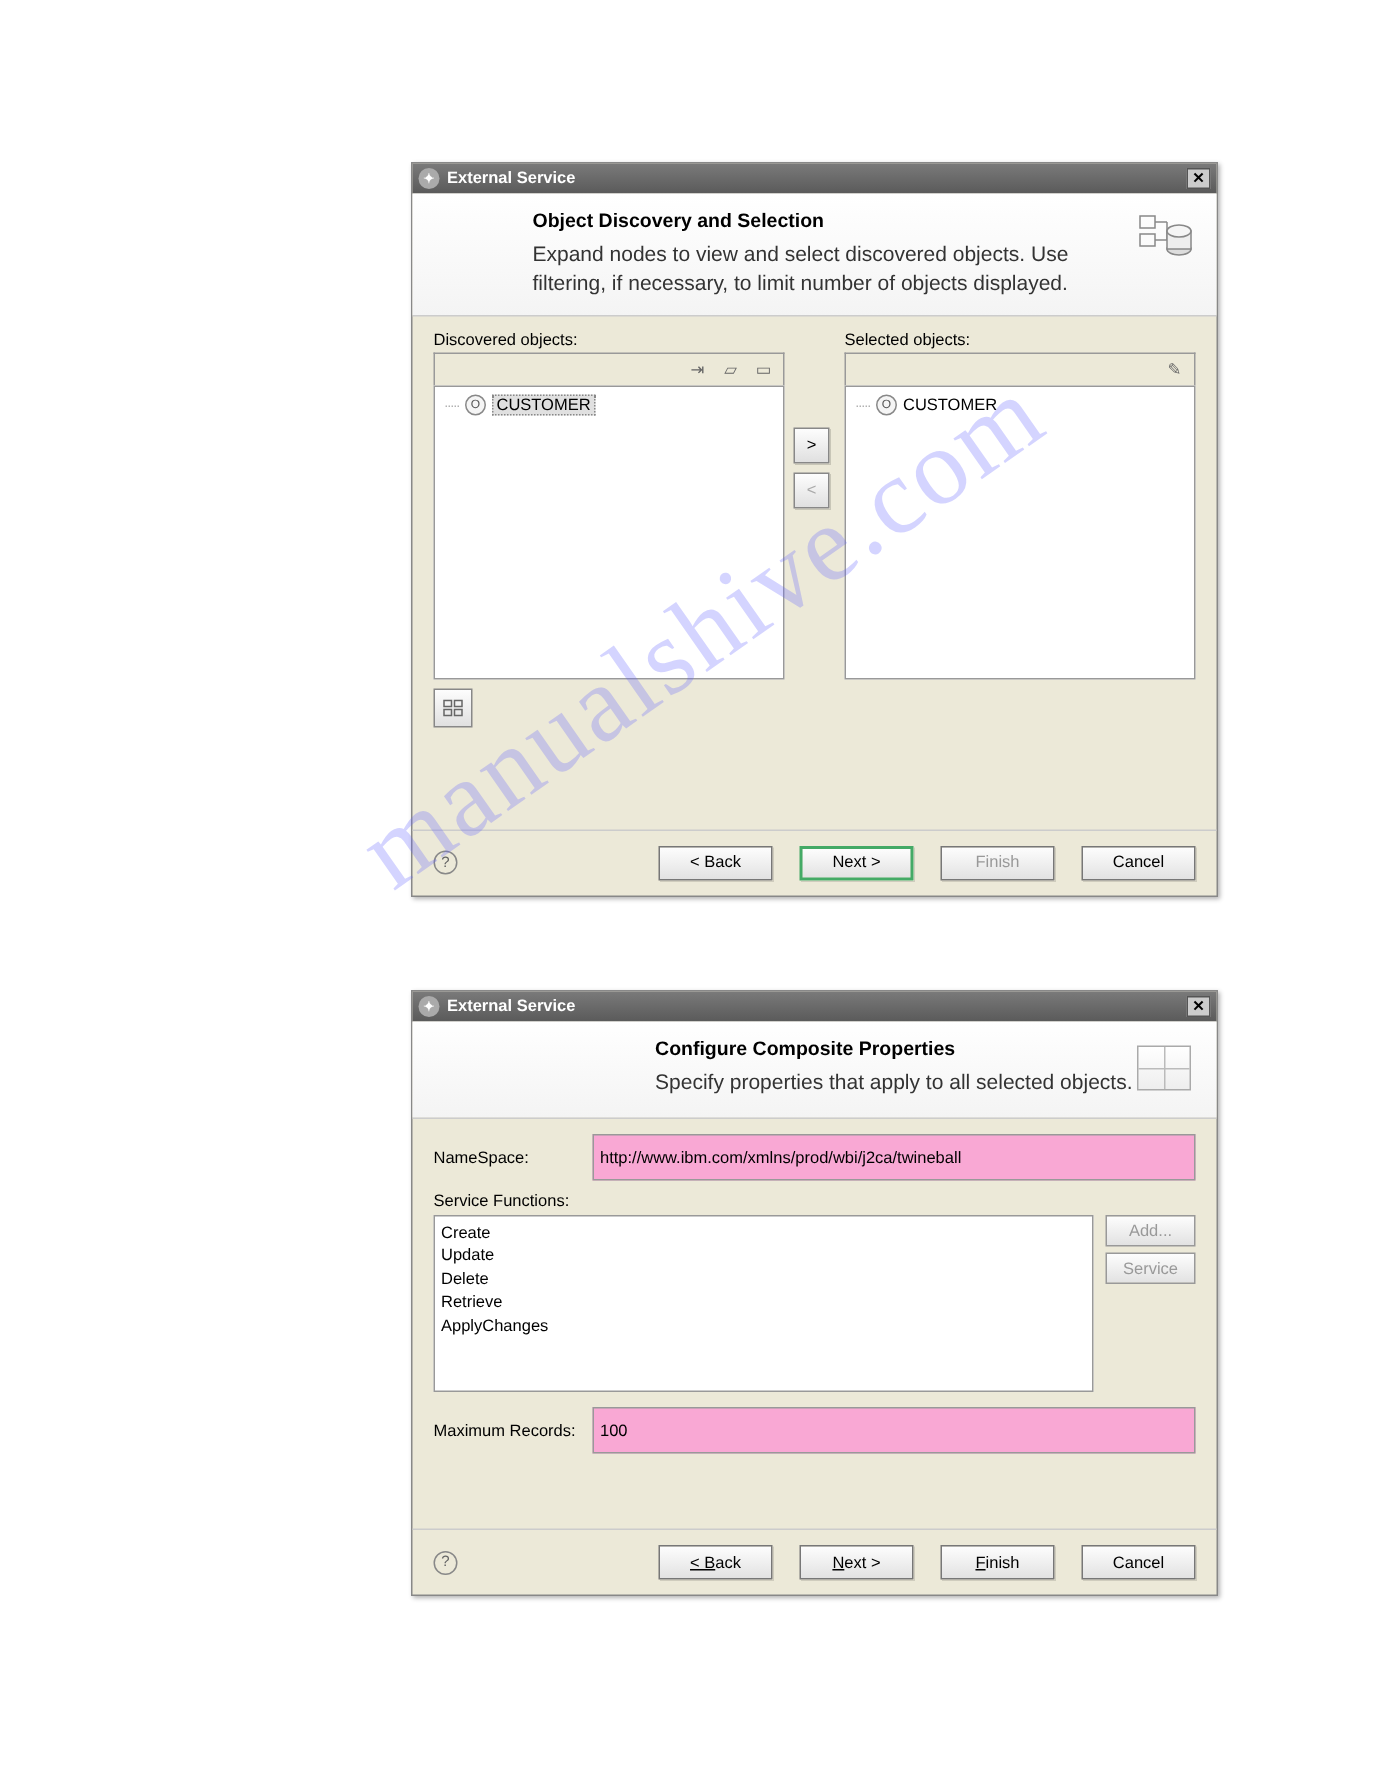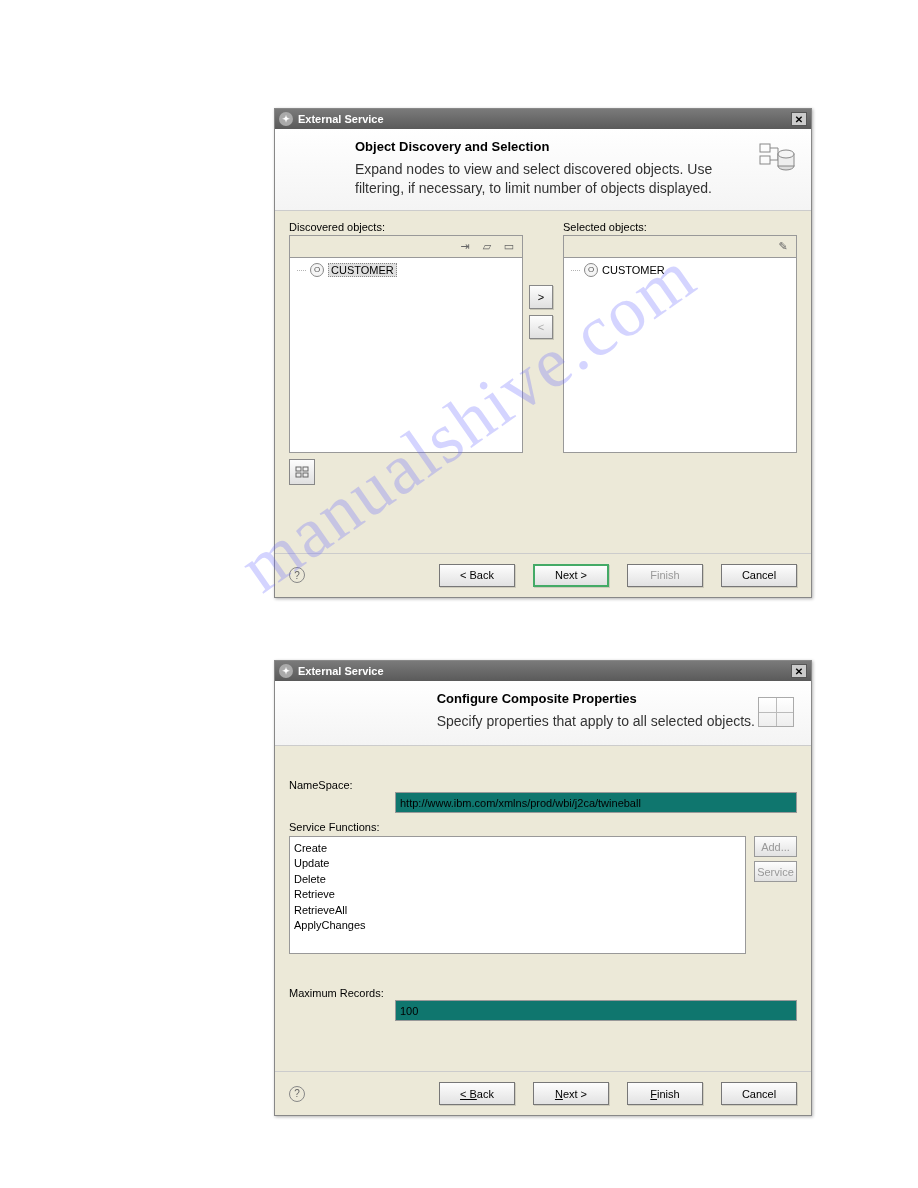--- a/index.html
+++ b/index.html
@@ -180,38 +180,37 @@
     box-shadow: 1px 1px 0 rgba(0,0,0,0.12);
   }
   .btn.default { border: 2px solid #4a6; }
   .btn.disabled { color: #999; }
   
   .form-row { display: flex; align-items: center; gap: 6px; margin-bottom: 8px; }
   .form-label { width: 100px; font-size: 11px; }
   .text-input {
     flex: 1;
     border: 1px solid #999;
-    height: 21px;
+    height: 31px;
     padding: 1px 4px;
     font-size: 11px;
-    background: #0f766e;
+    background: #f9a8d4;
     font-family: inherit;
-    margin-top: 36px;
   }
   .sfuncs-wrap { display: flex; gap: 8px; align-items: flex-start; }
   .sfuncs-list {
     flex: 1;
     border: 1px solid #999;
     background: #fff;
     height: 118px;
     padding: 4px;
     font-size: 11px;
     line-height: 1.4;
   }
-  .side-btns { display: flex; flex-direction: column; gap: 4px; width: 43px; }
+  .side-btns { display: flex; flex-direction: column; gap: 4px; width: 60px; }
   .side-btn {
     height: 21px;
     border: 1px solid #999;
     background: linear-gradient(to bottom, #fdfdfd, #e2e2e2);
     font-size: 11px;
     color: #999;
     display: flex; align-items: center; justify-content: center;
   }
   .d2-spacer { height: 34px; }
   .underline { text-decoration: underline; }
@@ -357,21 +356,20 @@
       <input class="text-input" value="http://www.ibm.com/xmlns/prod/wbi/j2ca/twineball" style="">
     </div>
 
     <div class="form-label" style="margin-bottom:3px">Service Functions:</div>
     <div class="sfuncs-wrap">
       <div class="sfuncs-list">
         <div>Create</div>
         <div>Update</div>
         <div>Delete</div>
         <div>Retrieve</div>
-        <div>RetrieveAll</div>
         <div>ApplyChanges</div>
       </div>
       <div class="side-btns">
         <div class="side-btn">Add...</div>
         <div class="side-btn">Service</div>
       </div>
     </div>
 
     <div style="height:10px"></div>
     <div class="form-row">

